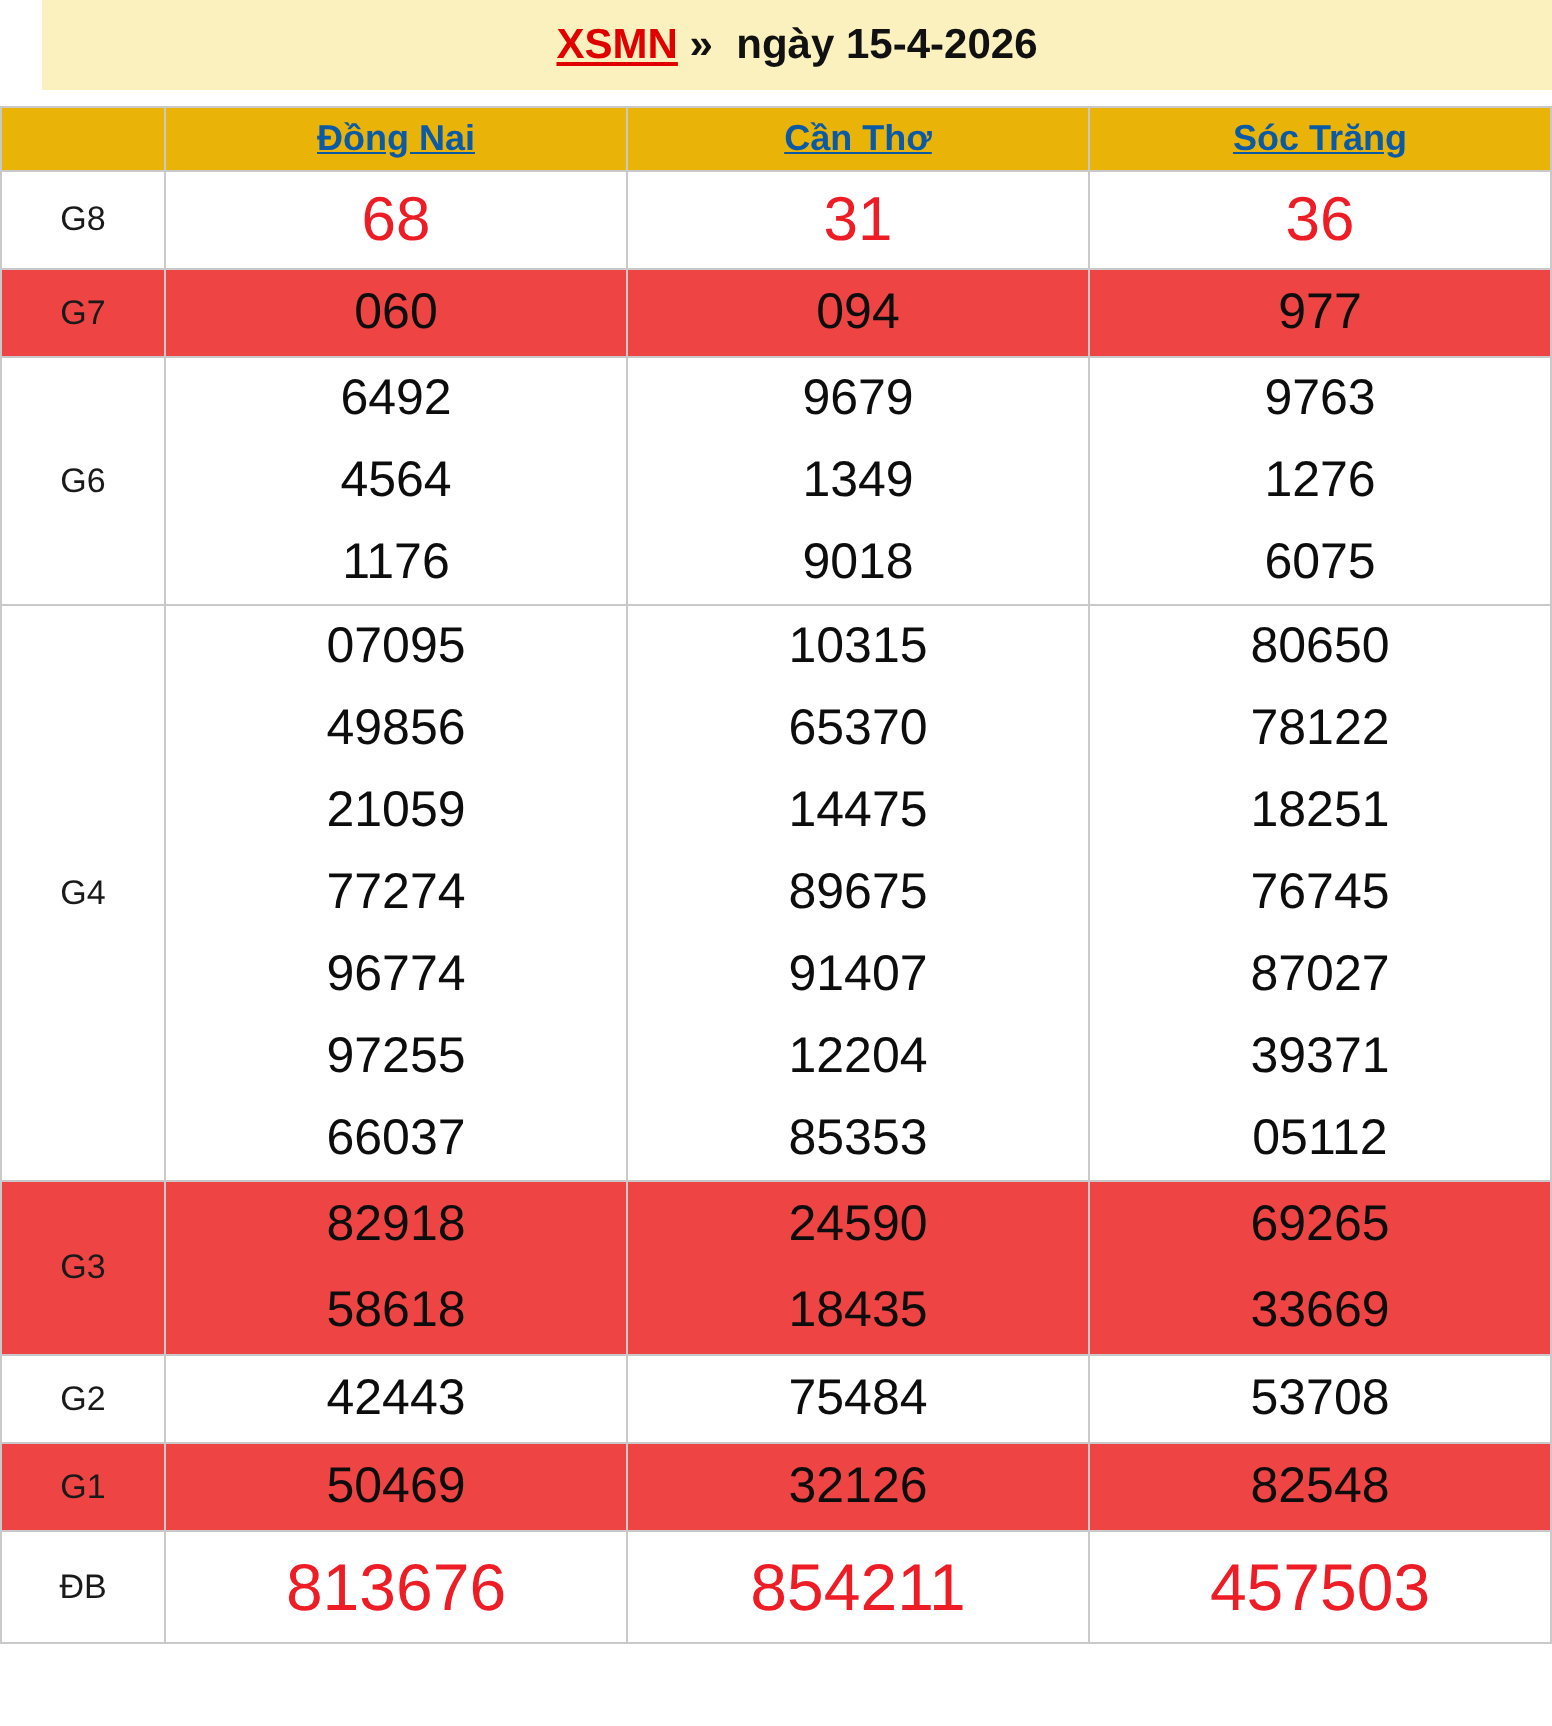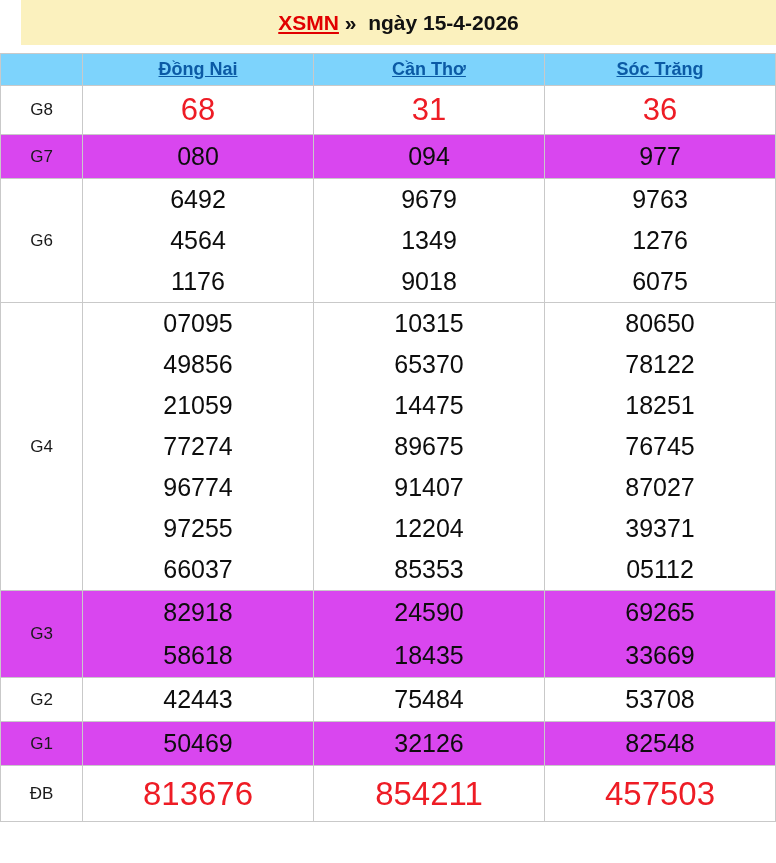--- a/index.html
+++ b/index.html
@@ -34,29 +34,29 @@
     width:776px;
     table-layout:fixed;
   }
   table.results col.label-col { width:82px; }
   table.results th, table.results td {
     border:1px solid #c9c9c9;
     text-align:center;
     vertical-align:middle;
     padding:0;
   }
-  thead th { height:31px; background:#7dd3fc; }
+  thead th { height:31px; background:#eab308; }
   thead th a.col-link {
     color:#0b5aa5;
     font-weight:bold;
     font-size:18px;
     text-decoration:underline;
     cursor:pointer;
   }
-  tr.shaded td { background:#d946ef;margin-left:15px; }
+  tr.shaded td { background:#ef4444;margin-left:15px; }
   td.row-label {
     font-size:17px;
     font-weight:normal;
     color:#1a1a1a;
   }
   .num-line {
     font-weight:normal;
     font-size:25px;
     color:#0d0d0d;
     height:41px;
@@ -105,21 +105,21 @@
         <td>
           <div class="num-line">31</div>
         </td>
         <td>
           <div class="num-line">36</div>
         </td>
       </tr>
       <tr class="r-g7 shaded">
         <td class="row-label">G7</td>
         <td>
-          <div class="num-line">080</div>
+          <div class="num-line">060</div>
         </td>
         <td>
           <div class="num-line">094</div>
         </td>
         <td>
           <div class="num-line">977</div>
         </td>
       </tr>
       <tr class="r-g6">
         <td class="row-label">G6</td>

